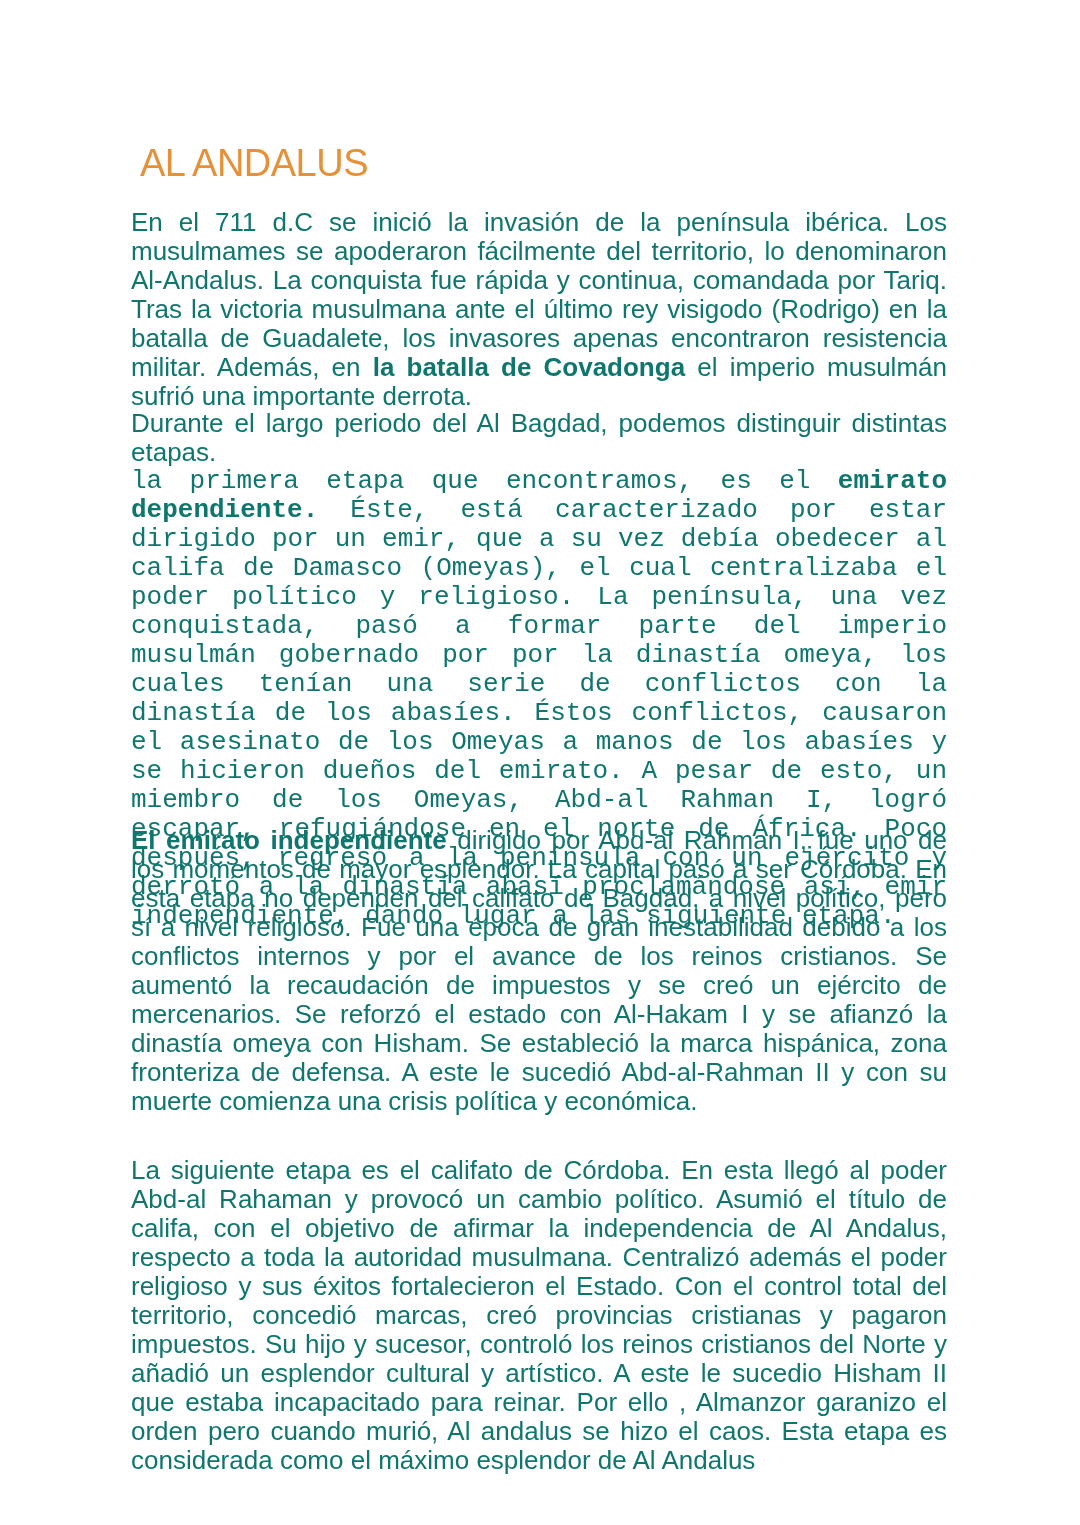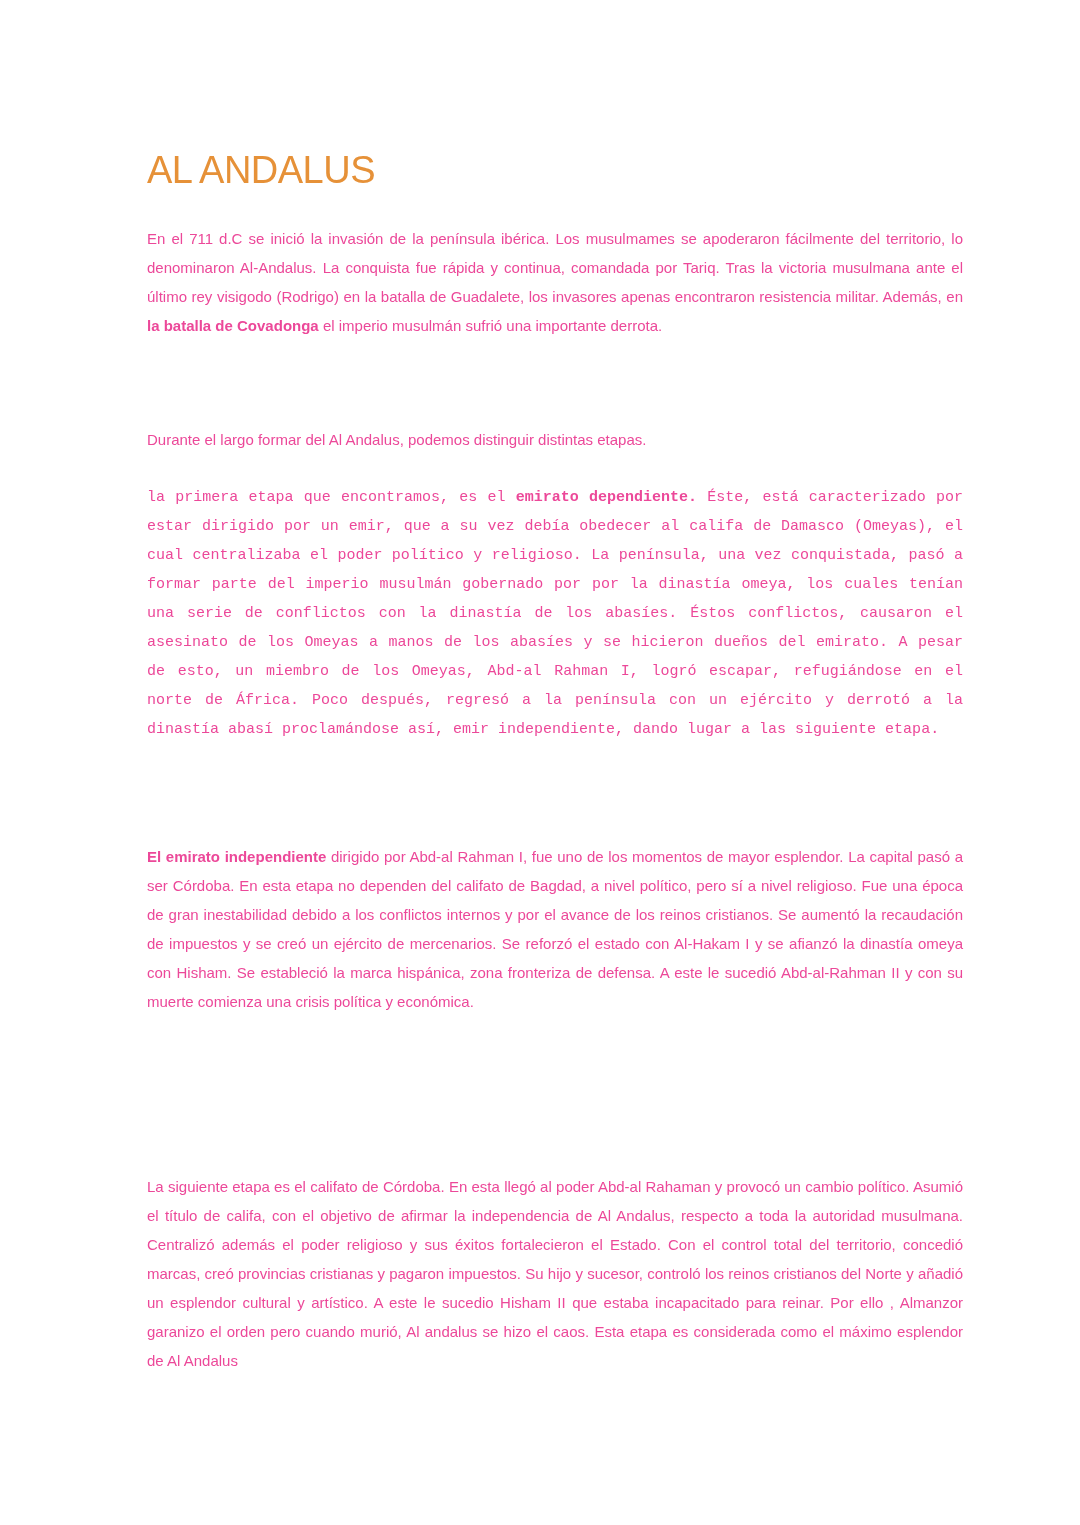--- a/index.html
+++ b/index.html
@@ -18,54 +18,54 @@
     .page {
       position: absolute;
       left: 131px;
       top: 0;
       width: 816px;
     }
     .title {
       position: absolute;
       top: 132px;
       left: 0;
-      margin: 16px;
+      margin: 9px;
       font-family: "Liberation Sans", sans-serif;
       font-weight: normal;
       font-size: 38px;
       line-height: 44px;
       color: #e69138;
       letter-spacing: -0.5px;
       white-space: nowrap;
     }
     .para {
       position: absolute;
       left: 0;
       width: 816px;
-      margin: 16px;
-      font-size: 15px;
+      margin: 0;
+      font-size: 26px;
       line-height: 29px;
       text-align: justify;
-      color: #ec4899;
+      color: #0f766e;
     }
     .para b { font-weight: bold; }
     #p1 { top: 208px; }
     #p2 { top: 409px; }
     #p3 { top: 467px; font-family: Liberation Mono, monospace; }
     #p4 { top: 826px; }
     #p5 { top: 1156px; }
   </style>
 </head>
 <body>
 
 <div class="page">
   <h1 class="title">AL ANDALUS</h1>
 
   <p class="para" id="p1"><span>En el 711 d.C se inició la invasión de la península ibérica. Los musulmames se apoderaron fácilmente del territorio, lo denominaron Al-Andalus. La conquista fue rápida y continua, comandada por Tariq. Tras la victoria musulmana ante el último rey visigodo (Rodrigo) en la batalla de Guadalete, los invasores apenas encontraron resistencia militar. Además, en </span><b>la batalla de Covadonga</b><span> el imperio musulmán sufrió una importante derrota.</span></p>
 
-  <p class="para" id="p2"><span>Durante el largo formar del Al Andalus, podemos distinguir distintas etapas.</span></p>
+  <p class="para" id="p2"><span>Durante el largo periodo del Al Bagdad, podemos distinguir distintas etapas.</span></p>
 
   <p class="para" id="p3"><span>la primera etapa que encontramos, es el </span><b>emirato dependiente.</b><span> Éste, está caracterizado por estar dirigido por un emir, que a su vez debía obedecer al califa de Damasco (Omeyas), el cual centralizaba el poder político y religioso. La península, una vez conquistada, pasó a formar parte del imperio musulmán gobernado por por la dinastía omeya, los cuales tenían una serie de conflictos con la dinastía de los abasíes. Éstos conflictos, causaron el asesinato de los Omeyas a manos de los abasíes y se hicieron dueños del emirato. A pesar de esto, un miembro de los Omeyas, Abd-al Rahman I, logró escapar, refugiándose en el norte de África. Poco después, regresó a la península con un ejército y derrotó a la dinastía abasí proclamándose así, emir independiente, dando lugar a las siguiente etapa.</span></p>
 
   <p class="para" id="p4"><b>El emirato independiente</b><span> dirigido por Abd-al Rahman I, fue uno de los momentos de mayor esplendor. La capital  pasó a ser Córdoba. En esta etapa no dependen del califato de Bagdad, a nivel político, pero sí a nivel religioso. Fue una época de gran inestabilidad debido a los conflictos internos y por el avance de los reinos cristianos. Se aumentó la recaudación de impuestos y se creó un ejército de mercenarios. Se reforzó el estado con Al-Hakam I y se afianzó la dinastía omeya con Hisham. Se estableció la marca hispánica, zona fronteriza de defensa. A este le sucedió Abd-al-Rahman II y con su muerte comienza una crisis política y económica.</span></p>
 
   <p class="para" id="p5"><span>La siguiente etapa es el califato de Córdoba. En esta llegó al poder Abd-al Rahaman y provocó un cambio político. Asumió el título de califa, con el objetivo de afirmar la independencia de Al Andalus, respecto a toda la autoridad musulmana. Centralizó además el poder religioso y sus éxitos fortalecieron el Estado. Con el control total del territorio, concedió marcas, creó provincias cristianas y pagaron impuestos. Su hijo y sucesor, controló los reinos cristianos del Norte y añadió un esplendor cultural y artístico. A este le sucedio Hisham II que estaba incapacitado para reinar. Por ello , Almanzor garanizo el orden pero cuando murió, Al andalus se hizo el caos. Esta etapa es considerada como el máximo esplendor de Al Andalus</span></p>
 </div>
 
 </body></html>

